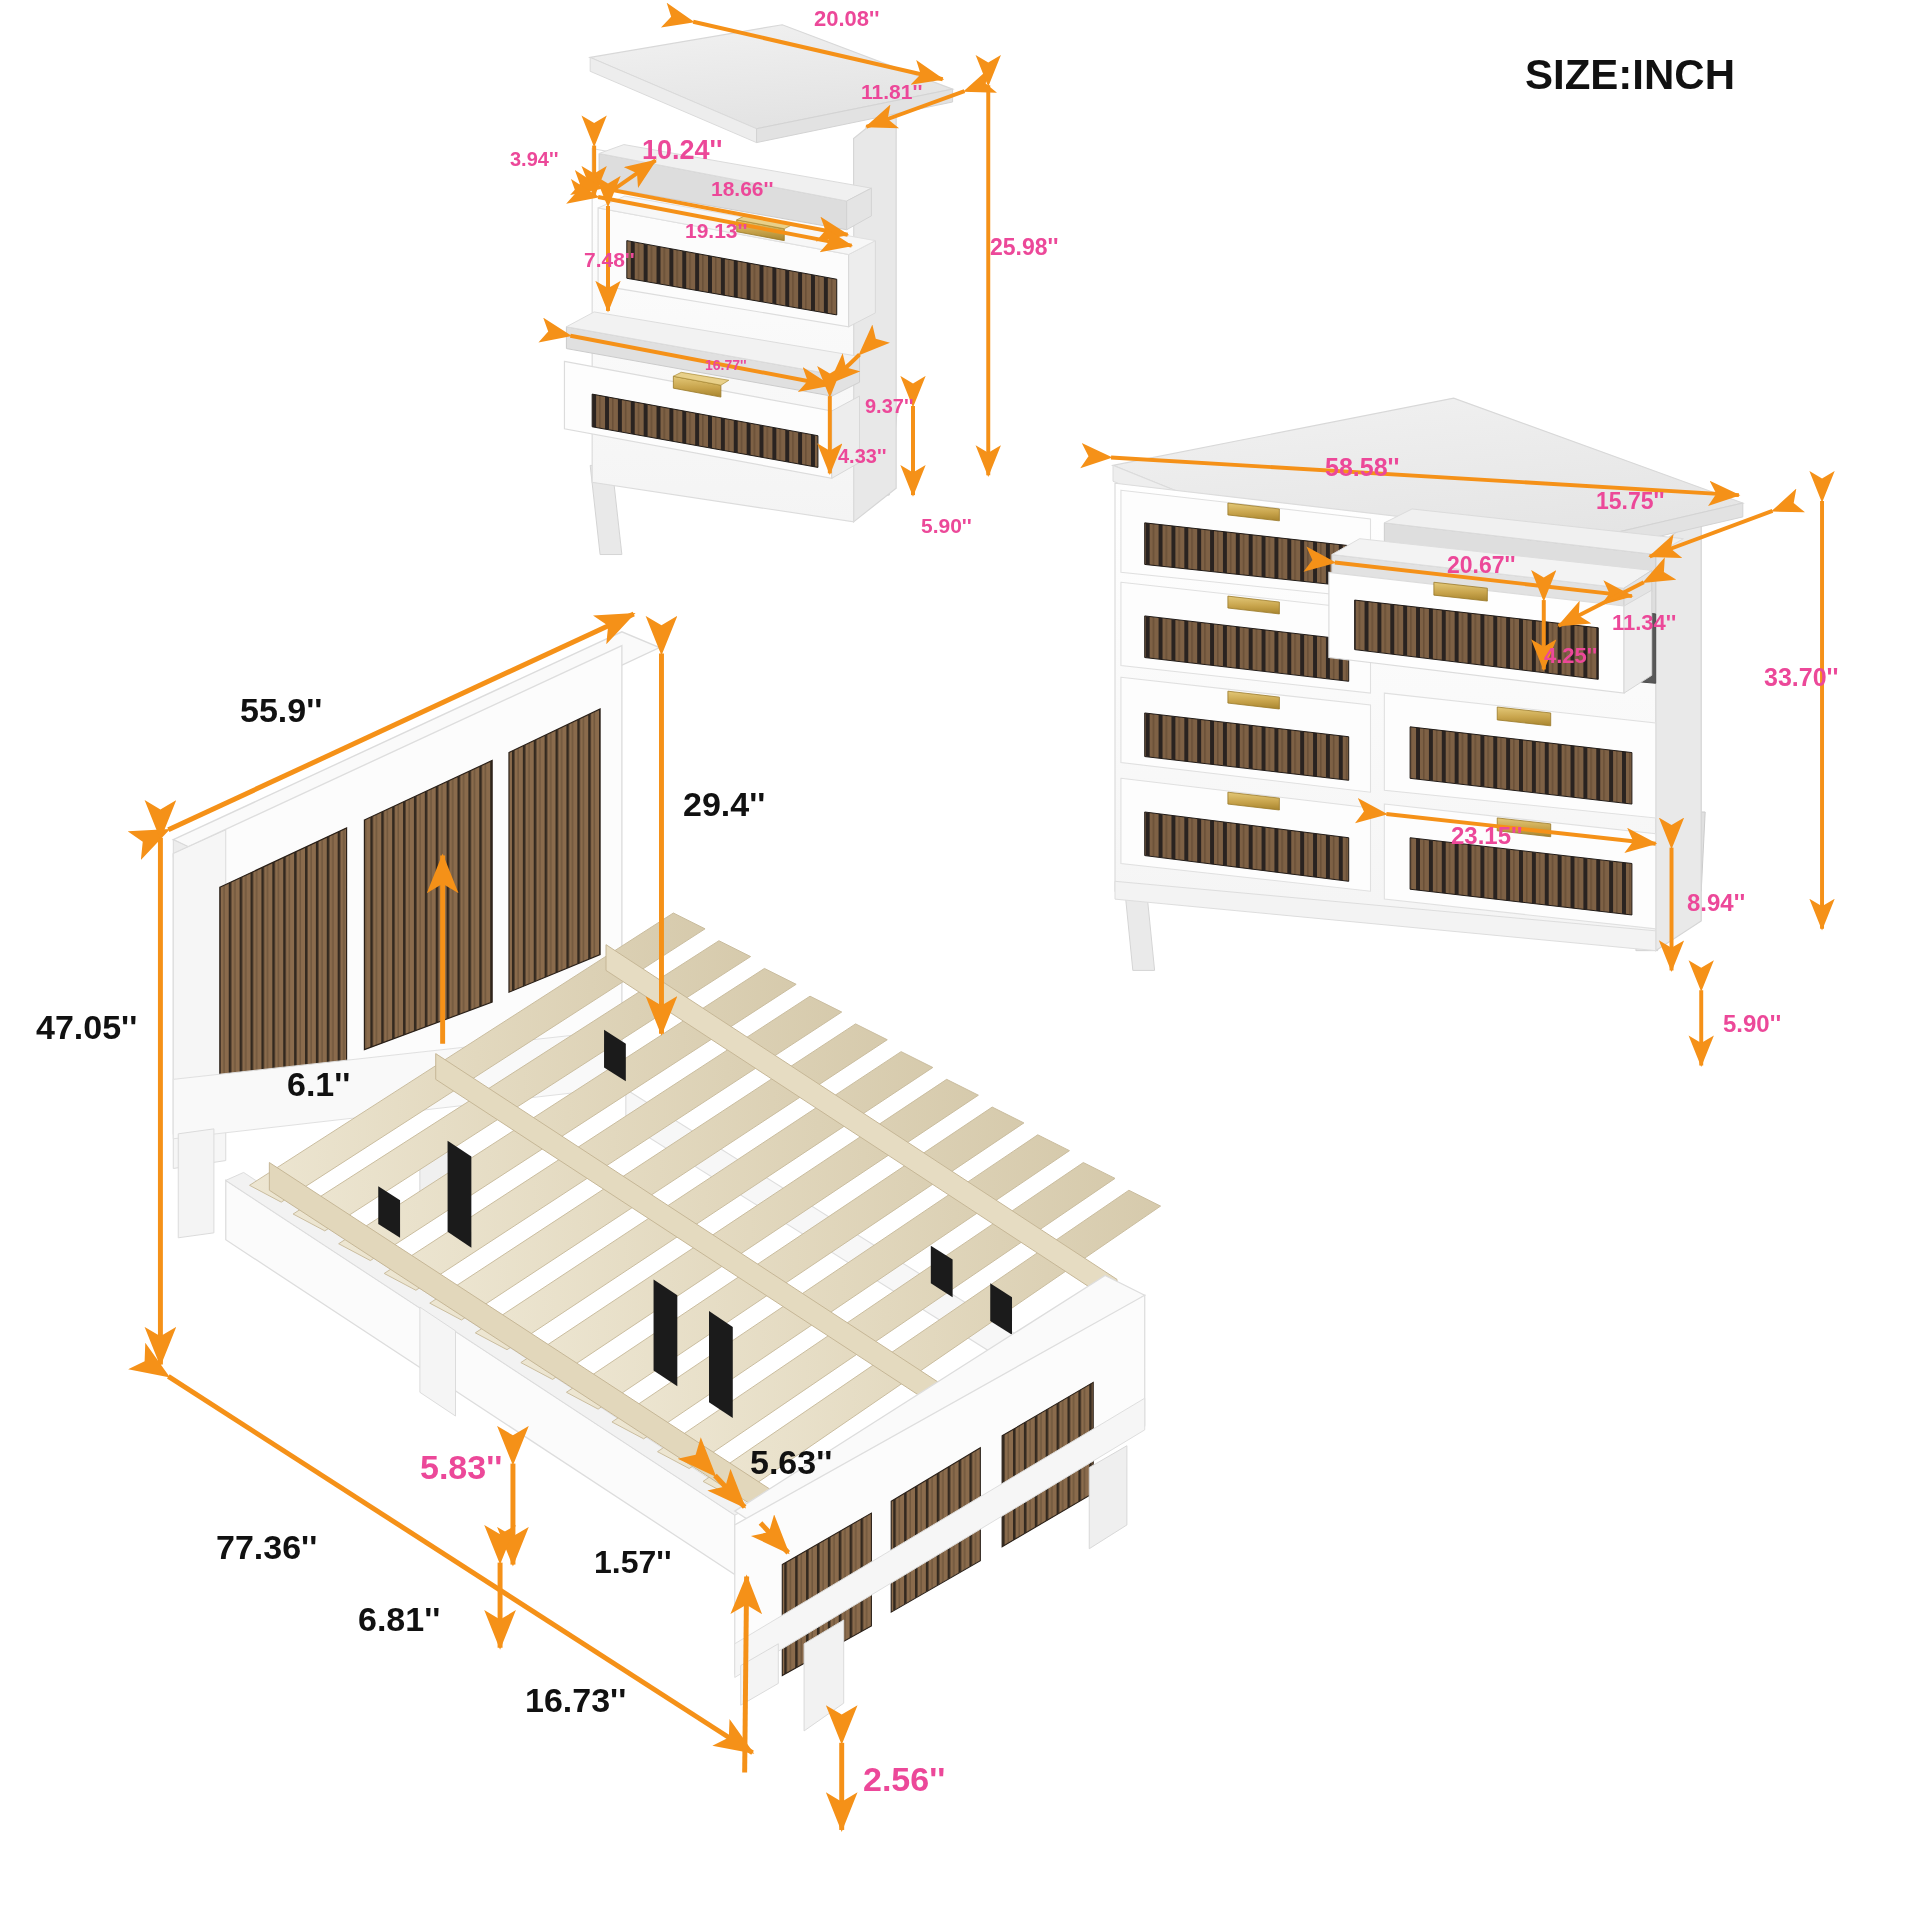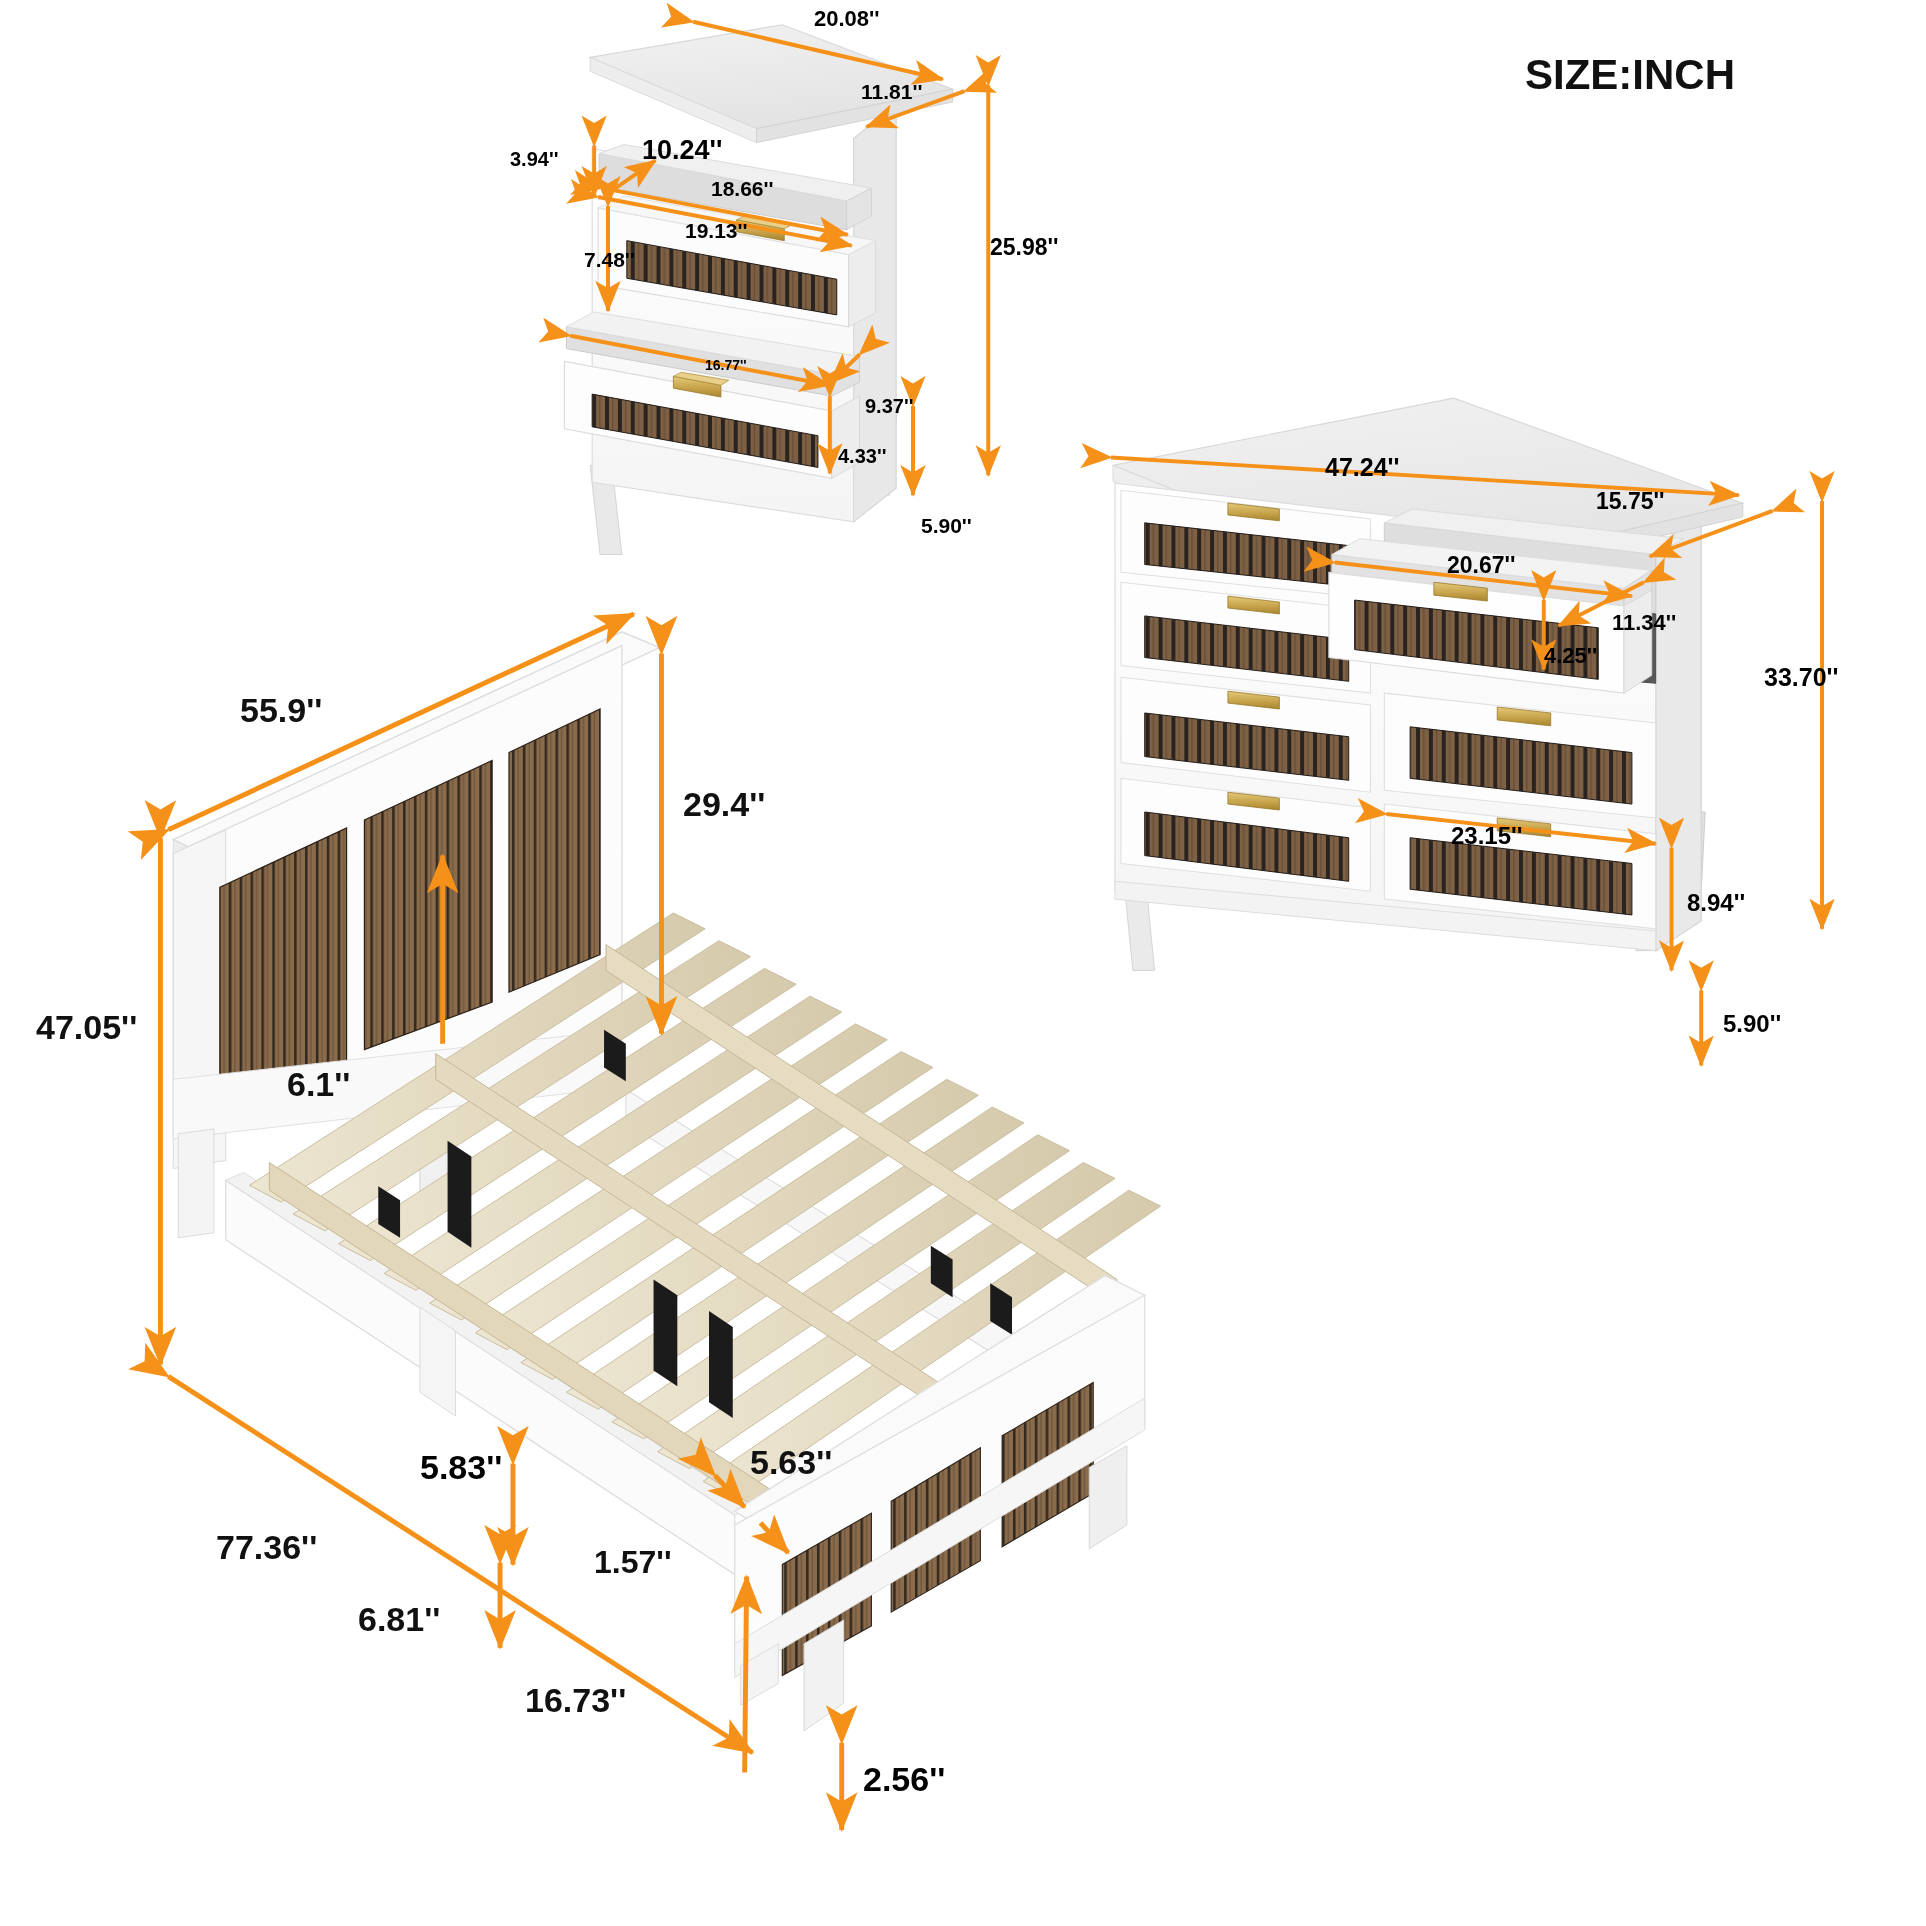--- a/index.html
+++ b/index.html
@@ -21,21 +21,21 @@
     position: absolute;
     top: 0; left: 0;
     width: 1927px; height: 1927px;
   }
   .dim-label {
     position: absolute;
     font-family: "Liberation Sans", sans-serif;
     font-weight: bold;
     white-space: nowrap;
     line-height: 1;
-    color: #000000;
+    color: #ec4899;
   }
   .dim-label.black { color: #111111; }
   .title-label {
     position: absolute;
     font-family: "Liberation Sans", sans-serif;
     font-weight: bold;
     color: #111111;
     white-space: nowrap;
   }
 </style>
@@ -328,21 +328,21 @@
 <div class="dim-label" style="left:642px; top:137px; font-size:27px;">10.24''</div>
 <div class="dim-label" style="left:711px; top:178px; font-size:21px;">18.66''</div>
 <div class="dim-label" style="left:661px; top:220px; font-size:21px;margin-left:24px;">19.13''</div>
 <div class="dim-label" style="left:584px; top:249px; font-size:21px;">7.48''</div>
 <div class="dim-label" style="left:990px; top:236px; font-size:23px;">25.98''</div>
 <div class="dim-label" style="left:705px; top:358px; font-size:14px;">16.77''</div>
 <div class="dim-label" style="left:865px; top:396px; font-size:20px;">9.37''</div>
 <div class="dim-label" style="left:838px; top:446px; font-size:20px;">4.33''</div>
 <div class="dim-label" style="left:921px; top:515px; font-size:21px;">5.90''</div>
 
-<div class="dim-label" style="left:1325px; top:455px; font-size:25px;">47.24''</div>
+<div class="dim-label" style="left:1325px; top:455px; font-size:25px;">58.58''</div>
 <div class="dim-label" style="left:1596px; top:490px; font-size:23px;">15.75''</div>
 <div class="dim-label" style="left:1447px; top:554px; font-size:23px;">20.67''</div>
 <div class="dim-label" style="left:1612px; top:612px; font-size:22px;">11.34''</div>
 <div class="dim-label" style="left:1544px; top:645px; font-size:22px;">4.25''</div>
 <div class="dim-label" style="left:1764px; top:665px; font-size:25px;text-align:right;">33.70''</div>
 <div class="dim-label" style="left:1451px; top:824px; font-size:24px;">23.15''</div>
 <div class="dim-label" style="left:1687px; top:891px; font-size:24px;">8.94''</div>
 <div class="dim-label" style="left:1723px; top:1012px; font-size:24px;">5.90''</div>
 
 <div class="dim-label black" style="left:240px; top:693px; font-size:34px;">55.9''</div>

